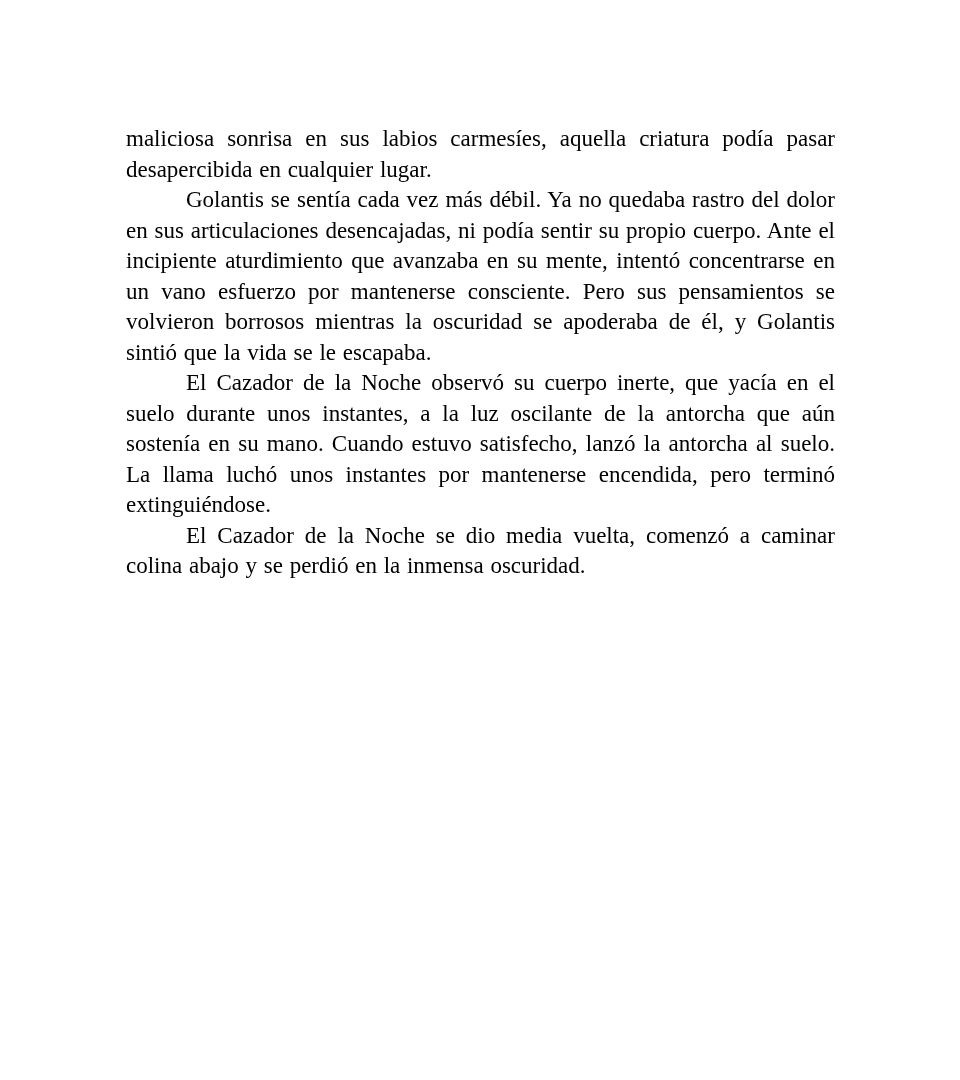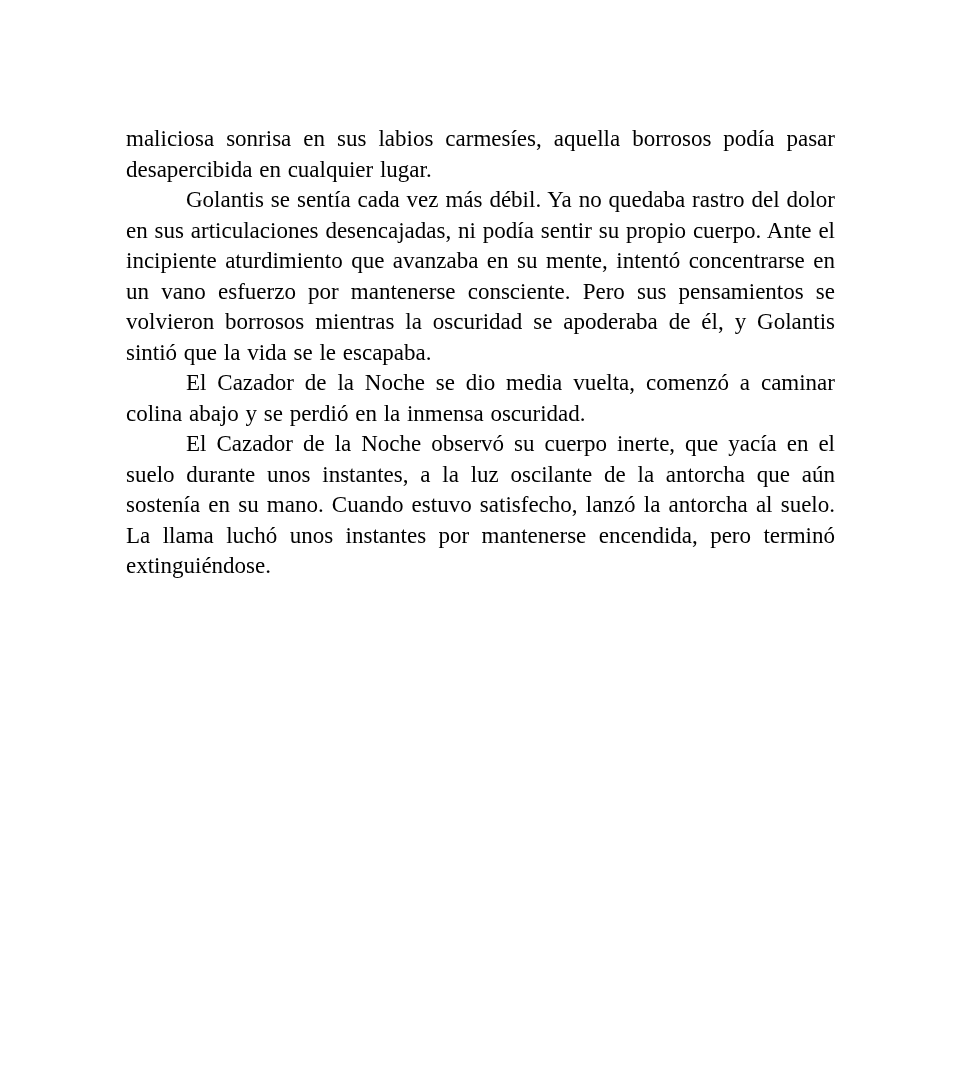--- a/index.html
+++ b/index.html
@@ -38,18 +38,18 @@
   }
   .para.no-indent {
     text-indent: 0;
   }
 </style>
 </head>
 <body>
 
 <div class="page">
   <div class="text-block">
-    <p class="para no-indent">maliciosa sonrisa en sus labios carmesíes, aquella borrosos podía pasar desapercibida en cualquier lugar.</p>
+    <p class="para no-indent">maliciosa sonrisa en sus labios carmesíes, aquella criatura podía pasar desapercibida en cualquier lugar.</p>
     <p class="para">Golantis se sentía cada vez más débil. Ya no quedaba rastro del dolor en sus articulaciones desencajadas, ni podía sentir su propio cuerpo. Ante el incipiente aturdimiento que avanzaba en su mente, intentó concentrarse en un vano esfuerzo por mantenerse consciente. Pero sus pensamientos se volvieron borrosos mientras la oscuridad se apoderaba de él, y Golantis sintió que la vida se le escapaba.</p>
+    <p class="para">El Cazador de la Noche observó su cuerpo inerte, que yacía en el suelo durante unos instantes, a la luz oscilante de la antorcha que aún sostenía en su mano. Cuando estuvo satisfecho, lanzó la antorcha al suelo. La llama luchó unos instantes por mantenerse encendida, pero terminó extinguiéndose.</p>
     <p class="para">El Cazador de la Noche se dio media vuelta, comenzó a caminar colina abajo y se perdió en la inmensa oscuridad.</p>
-    <p class="para">El Cazador de la Noche observó su cuerpo inerte, que yacía en el suelo durante unos instantes, a la luz oscilante de la antorcha que aún sostenía en su mano. Cuando estuvo satisfecho, lanzó la antorcha al suelo. La llama luchó unos instantes por mantenerse encendida, pero terminó extinguiéndose.</p>
   </div>
 </div>
 
 </body></html>

